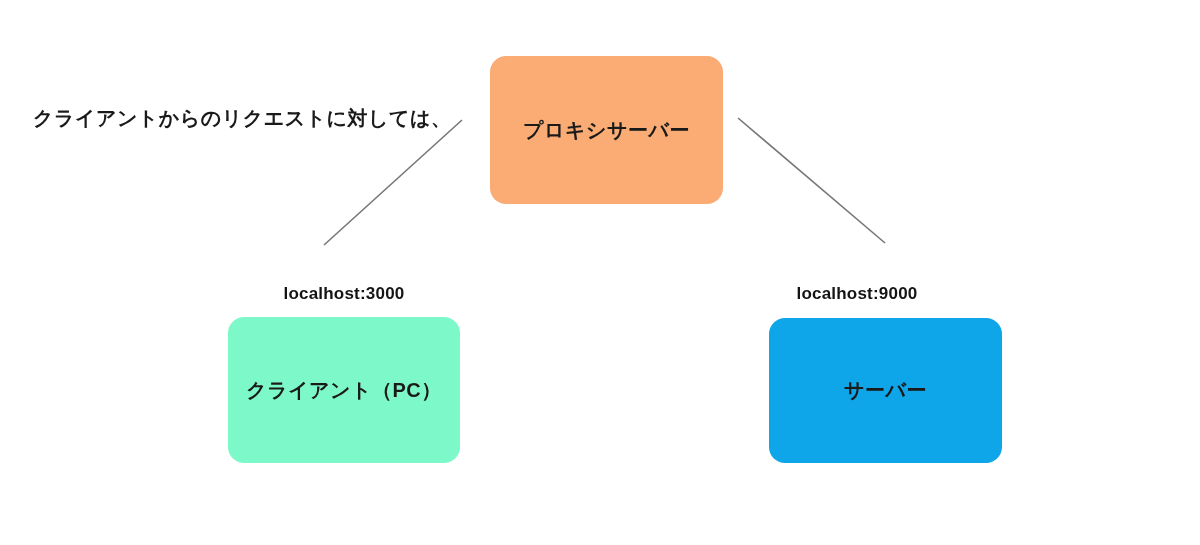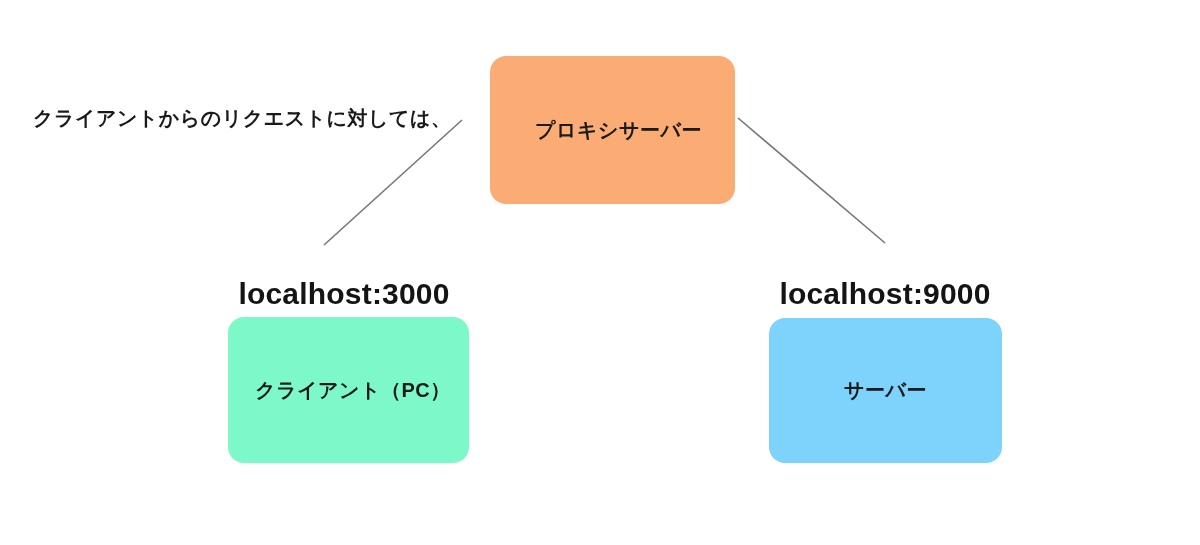--- a/index.html
+++ b/index.html
@@ -29,34 +29,34 @@
     border-radius: 16px;
     display: flex;
     align-items: center;
     justify-content: center;
     text-align: center;
     font-size: 20px;
     font-weight: 700;
     letter-spacing: 0.5px;
   }
   .node-proxy  { left: 490px; top: 56px;  width: 233px; height: 148px; }
-  .node-client { left: 228px; top: 317px; width: 232px; height: 146px; padding-left: 9px; }
+  .node-client { left: 228px; top: 317px; width: 232px; height: 146px; }
   .node-server { left: 769px; top: 318px; width: 233px; height: 145px; }
   .addr-label {
     position: absolute;
     width: 232px;
     text-align: center;
-    font-size: 30px;
+    font-size: 17px;
     line-height: 26px;
     font-weight: 600;
     letter-spacing: 0.2px;
     color: #141414;
   }
   .addr-client { left: 228px; top: 281px; }
-  .addr-server { left: 769px; top: 281px; }
+  .addr-server { left: 741px; top: 281px; }
   .note {
     position: absolute;
     font-size: 20px;
     line-height: 39px;
     font-weight: 700;
     letter-spacing: 0.5px;
     white-space: nowrap;
     color: #1a1a1a;
     text-align: right;
   }
@@ -73,29 +73,29 @@
     <line x1="738" y1="118" x2="885" y2="243" stroke-width="1.6" style="stroke: rgb(119, 119, 119);"></line>
   </svg>
 
   <div class="note note-left">
     <div>クライアントからのリクエストに対しては、</div>
   </div>
 
   <div class="note note-right">
   </div>
 
-  <div class="node node-proxy" style="background-color: rgb(251, 172, 116); padding-left: 12px;">
+  <div class="node node-proxy" style="background-color: rgb(251, 172, 116);">
     <span>プロキシサーバー</span>
   </div>
 
   <div class="addr-label addr-client">localhost:3000</div>
 
   <div class="node node-client" style="background-color: rgb(125, 249, 201);">
     <span>クライアント（PC）</span>
   </div>
 
   <div class="addr-label addr-server">localhost:9000</div>
 
-  <div class="node node-server" style="background-color: #7dd3fc;">
+  <div class="node node-server" style="background-color: #0ea5e9;">
     <span>サーバー</span>
   </div>
 
 </div>
 
 </body></html>

